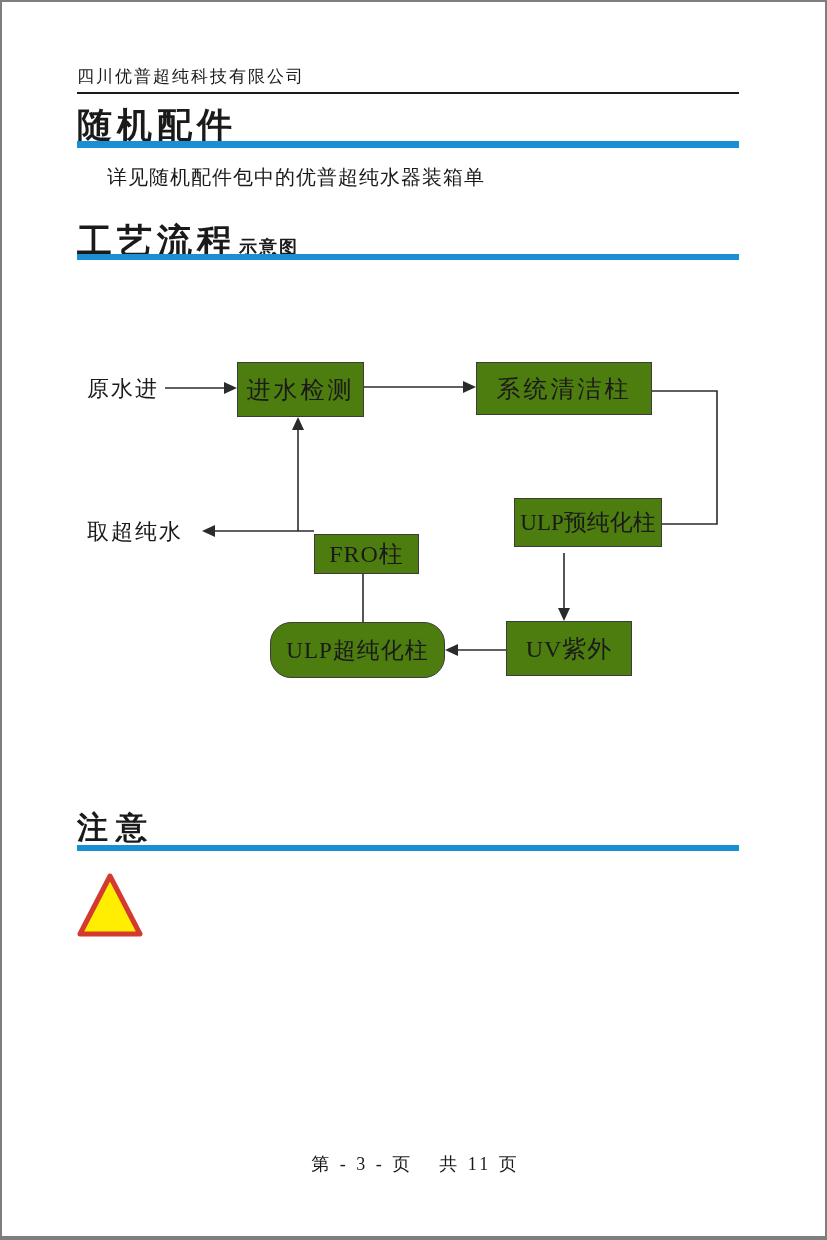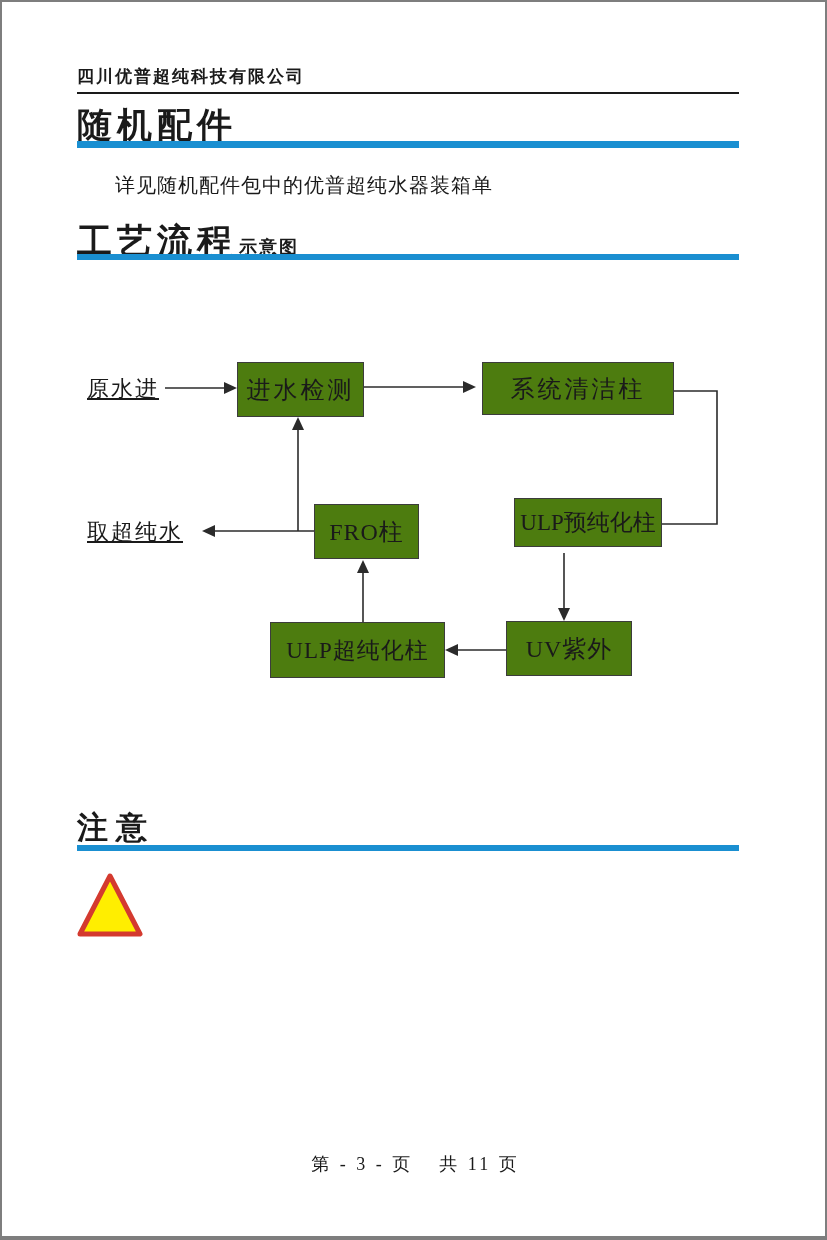--- a/index.html
+++ b/index.html
@@ -11,55 +11,55 @@
     border:2px solid #7e7e7e;
     border-bottom-width:4px;
     font-family:"Liberation Serif","DejaVu Serif",serif;
     color:#1a1a1a;
     overflow:hidden;
   }
   .abs{position:absolute;}
   .company{
     left:75px;top:63px;
     font-family:"Liberation Sans","DejaVu Sans",sans-serif;
-    font-weight:bold;font-size:17px;letter-spacing:2px;
+    font-weight:normal;font-size:17px;letter-spacing:2px;
   }
   .header-rule{left:75px;top:90px;width:662px;height:2px;background:#1a1a1a;}
   .title-xl{font-size:35px;letter-spacing:5px;font-weight:bold;margin:0;}
   .t-accessories{left:75px;top:100px;}
   .t-process{left:75px;top:216px;}
   .title-small{
     font-family:"Liberation Sans","DejaVu Sans",sans-serif;
     font-size:18px;letter-spacing:2px;margin-left:2px;
   }
   .blue-rule{left:75px;width:662px;height:7px;background:var(--accent,#1a8fd1);}
   .rule1{top:139px;}
   .rule2{top:252px;height:6px;}
   .rule3{top:843px;height:6px;}
-  .body1{left:101px;top:158px;font-size:20px;letter-spacing:1px;margin:12px;}
+  .body1{left:101px;top:158px;font-size:20px;letter-spacing:1px;margin:4px;}
   .t-notice{left:75px;top:805px;font-size:31px;letter-spacing:8px;}
   .warning-text{
     left:170px;top:889px;
     font-family:"Liberation Sans","DejaVu Sans",sans-serif;
     font-weight:bold;font-size:19px;letter-spacing:1px;
   }
   .connectors{left:0;top:0;width:827px;height:1240px;pointer-events:none;}
   .node{
     position:absolute;box-sizing:border-box;
     border:1.5px solid #3c3c3c;background:#4d7c0f;
     display:flex;align-items:center;justify-content:center;
     font-size:24px;letter-spacing:3px;white-space:nowrap;
   }
   .n-inlet {left:235px;top:360px;width:127px;height:55px;}
-  .n-clean {left:474px;top:360px;width:192px;height:53px;margin-left:6px;}
+  .n-clean {left:474px;top:360px;width:176px;height:53px;}
   .n-ulppre{left:512px;top:496px;width:148px;height:49px;font-size:23px;letter-spacing:0;}
   .n-uv    {left:504px;top:619px;width:126px;height:55px;letter-spacing:1px;text-align:center;}
-  .n-ulpult{left:268px;top:620px;width:175px;height:56px;font-size:23px;letter-spacing:1px;}
-  .n-fro   {left:312px;top:502px;width:105px;height:55px;letter-spacing:1px;}
-  .flow-label{font-size:22px;letter-spacing:2px;white-space:nowrap;text-decoration:underline;}
+  .n-ulpult{left:268px;top:620px;width:175px;height:56px;font-size:23px;letter-spacing:1px;border-radius:21px;}
+  .n-fro   {left:312px;top:532px;width:105px;height:40px;letter-spacing:1px;}
+  .flow-label{font-size:22px;letter-spacing:2px;white-space:nowrap;}
   .l-source{left:85px;top:372px;}
   .l-output{left:85px;top:515px;}
   .warn-tri{left:75px;top:870px;width:66px;height:66px;}
   .footer{
     left:0;top:1150px;width:827px;text-align:center;
     font-size:18px;letter-spacing:3px;
   }
   .footer .gap{margin-left:26px;}
 </style>
 </head>

